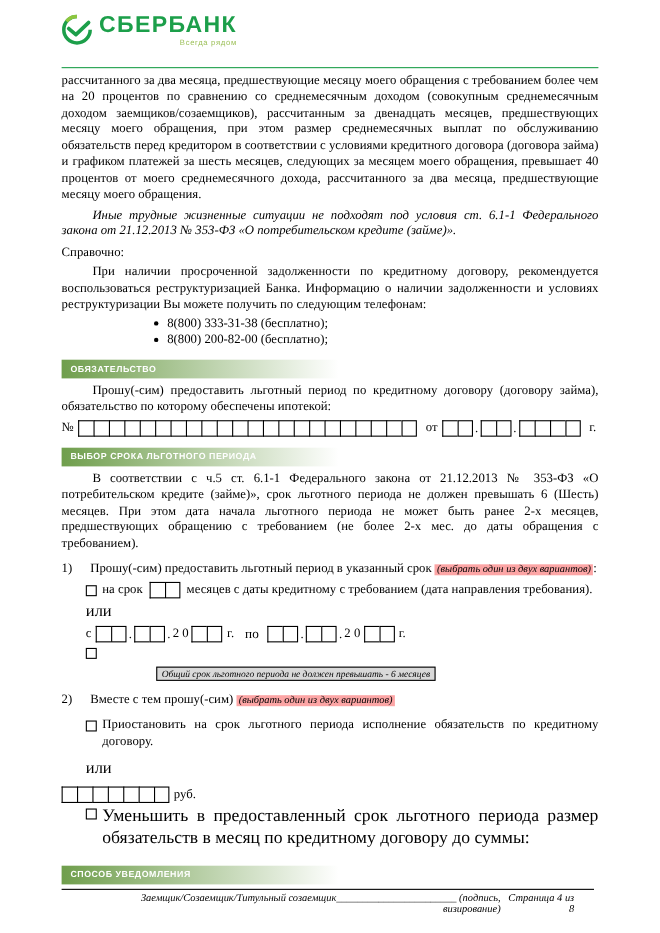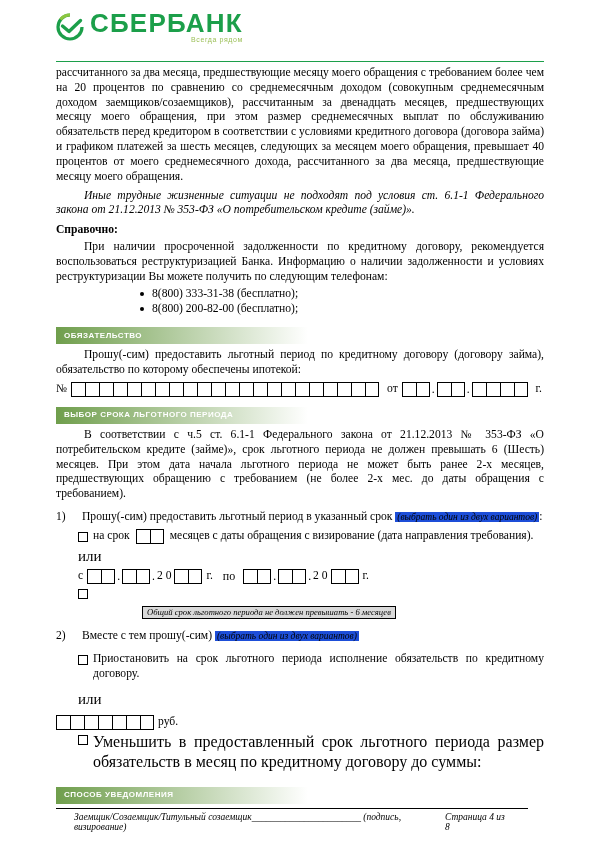--- a/index.html
+++ b/index.html
@@ -43,21 +43,21 @@
     margin-top: 1px;
   }
   .logo-text-block {
     display: flex;
     flex-direction: column;
     justify-content: flex-start;
   }
   .logo-text {
     font-family: "Liberation Sans", sans-serif;
     font-weight: bold;
-    font-size: 26px;
+    font-size: 21px;
     letter-spacing: 1.2px;
     color: #1c9f4a;
     line-height: 22px;
   }
   .logo-sub {
     font-family: "Liberation Sans", sans-serif;
     font-size: 7px;
     color: #9bbf56;
     letter-spacing: 0.6px;
     text-align: right;
@@ -82,21 +82,21 @@
     margin: 0 0 2px 0;
     text-indent: 0;
   }
   p.indent {
     text-indent: 28px;
   }
   .italic {
     font-style: italic;
   }
   .spravochno {
-    font-weight: bold;
+    font-weight: normal;
     margin: 5px 0 2px 0;
   }
   ul.phones {
     margin: 2px 0 2px 0;
     padding-left: 96px;
     list-style: none;
   }
   ul.phones li {
     position: relative;
     margin: 0 0 1px 0;
@@ -173,21 +173,21 @@
     font-size: 11.6px;
   }
   .numitem .body {
     flex: 1;
     font-size: 11.6px;
     text-align: justify;
   }
   .hint {
     font-style: italic;
     font-size: 9.5px;
-    background: #1d4ed8;
+    background: #fca5a5;
     padding: 0 2px;
   }
   .checkline {
     display: flex;
     align-items: flex-start;
     margin: 4px 0 2px 22px;
   }
   .chk {
     width: 8px;
     height: 8px;
@@ -222,24 +222,25 @@
     margin: 6px 0 2px 0;
   }
   .rub-row .rub-lbl {
     margin-left: 4px;
     font-size: 11.6px;
   }
   
   .footer {
     position: absolute;
     left: 56px;
-    right: 72px;
+    right: 60px;
     bottom: 16px;
     font-size: 9.5px;
     font-style: italic;
+    text-align: right;
   }
   .footer-rule {
     height: 1px;
     background: #000;
     margin-bottom: 3px;
   }
   .footer-inner {
     display: flex;
     justify-content: space-between;
     align-items: baseline;
@@ -355,21 +356,21 @@
         </div>
       </div>
 
       <div class="checkline">
         <span class="chk"></span>
         <span style="font-size:11.6px">на срок</span>
         <span class="cells" style="margin:0 6px">
           <i class="cell"></i>
             <i class="cell"></i>
         </span>
-        <span style="font-size:11.6px">месяцев с даты обращения с визирование (дата направления требования).</span>
+        <span style="font-size:11.6px">месяцев с даты кредитному с требованием (дата направления требования).</span>
       </div>
 
       <div class="ili">или</div>
 
       <div class="daterow" style="margin-left:22px">
         <span class="pre">с</span>
         <span class="cells">
             <i class="cell"></i>
             <i class="cell"></i>
           </span>

